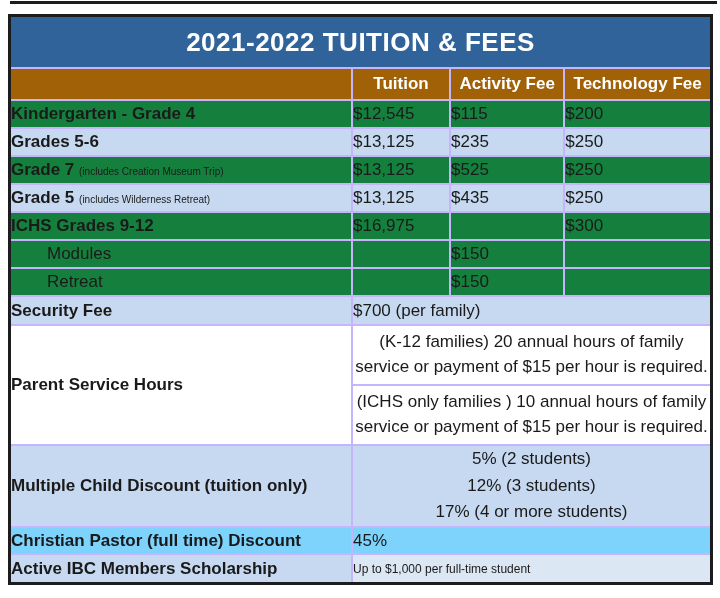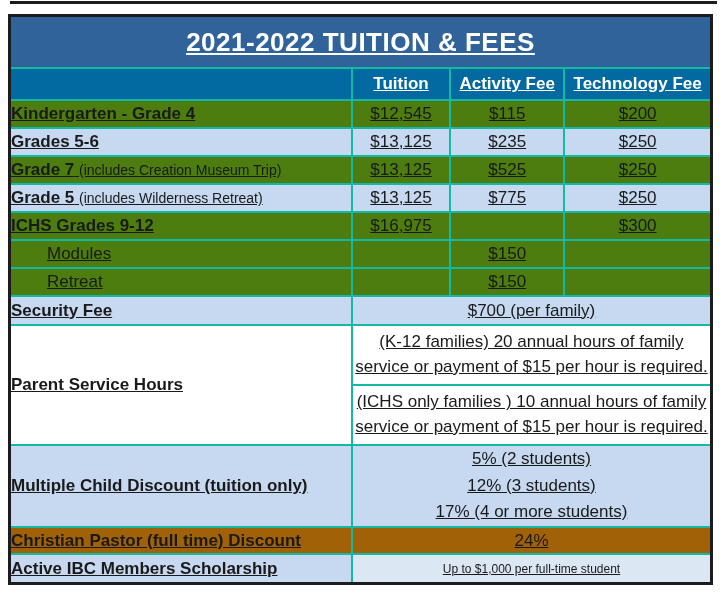--- a/index.html
+++ b/index.html
@@ -29,85 +29,84 @@
   table.fees-table {
     position: absolute;
     left: 8px;
     top: 14px;
     width: 705px;
     border-collapse: collapse;
     table-layout: fixed;
     border: 3px solid #1c1c1e;
   }
   table.fees-table td {
-    border: 2px solid #14b8a6;
+    border: 2px solid #c4b5fd;
     padding: 0;
     color: #1a1a1a;
     font-size: 17px;
     vertical-align: middle;
     overflow: hidden;
-    text-decoration: underline;
   }
   
   tr.title-row td {
     height: 50px;
     background: #31639b;
     color: #ffffff;
     text-align: center;
     font-weight: bold;
     font-size: 26px;
     letter-spacing: 0.5px;
   }
   
   tr.header-row td {
     height: 30px;
-    background: #0369a1;
+    background: #a16207;
     color: #ffffff;
     text-align: center;
     font-weight: bold;
     font-size: 17px;
   }
   
-  tr.data-row td { height: 26px; background: #4d7c0f; }
+  tr.data-row td { height: 26px; background: #15803d; }
   tr.data-row.shaded td { background: #c6d9f0; margin-top: 39px; }
   td.label-cell {
     padding-left: 8px;
     font-weight: bold;
     white-space: nowrap;
   }
   td.label-cell .note {
     font-weight: normal;
-    font-size: 14px;
+    font-size: 10px;
   }
   td.label-cell.indent {
     padding-left: 36px;
     font-weight: normal;
   }
-  td.value-cell { text-align: center; }
+  td.value-cell { }
   
   tr.security-row td { height: 27px; background: #c6d9f0; }
   
   tr.psh-row td { background: #ffffff; }
   td.psh-label { font-weight: bold; padding-left: 8px; }
   td.psh-note {
     text-align: center;
     font-size: 14.5px;
     line-height: 1.45;
     height: 58px;
     padding: 2px 14px;
   }
   
   tr.mcd-row td { height: 80px; background: #c6d9f0; margin-left: 18px; }
   td.mcd-values {
     text-align: center;
     line-height: 1.55;
     font-size: 17px;
   }
   
-  tr.pastor-row td { height: 25px; background: #a16207; margin-top: 42px; }
+  tr.pastor-row td { height: 25px; background: #7dd3fc; margin-top: 42px; }
   
   tr.ibc-row td { height: 27px; background: #c6d9f0; }
   tr.ibc-row td.value-cell { background: #dce7f4; font-size: 12px; }
 </style>
 </head>
 <body>
 
 <div class="page">
   <div class="top-line"></div>
 
@@ -148,21 +147,21 @@
     <tr class="data-row">
       <td class="label-cell"><span>Grade 7</span> <span class="note">(includes Creation Museum Trip)</span></td>
       <td class="value-cell">$13,125</td>
       <td class="value-cell">$525</td>
       <td class="value-cell">$250</td>
     </tr>
 
     <tr class="data-row shaded">
       <td class="label-cell"><span>Grade 5</span> <span class="note">(includes Wilderness Retreat)</span></td>
       <td class="value-cell">$13,125</td>
-      <td class="value-cell">$775</td>
+      <td class="value-cell">$435</td>
       <td class="value-cell">$250</td>
     </tr>
 
     <tr class="data-row">
       <td class="label-cell"><span>ICHS Grades 9-12</span></td>
       <td class="value-cell">$16,975</td>
       <td class="value-cell"></td>
       <td class="value-cell">$300</td>
     </tr>
 
@@ -197,21 +196,21 @@
       <td class="label-cell">Multiple Child Discount (tuition only)</td>
       <td class="mcd-values" colspan="3">
         <div>5% (2 students)</div>
         <div>12% (3 students)</div>
         <div>17% (4 or more students)</div>
       </td>
     </tr>
 
     <tr class="pastor-row">
       <td class="label-cell">Christian Pastor (full time) Discount</td>
-      <td class="value-cell" colspan="3">24%</td>
+      <td class="value-cell" colspan="3">45%</td>
     </tr>
 
     <tr class="ibc-row">
       <td class="label-cell">Active IBC Members Scholarship</td>
       <td class="value-cell" colspan="3">Up to $1,000 per full-time student</td>
     </tr>
   </tbody>
     </table>
 </div>
 

